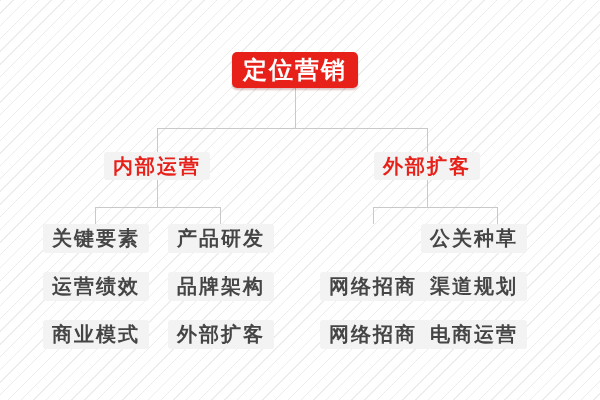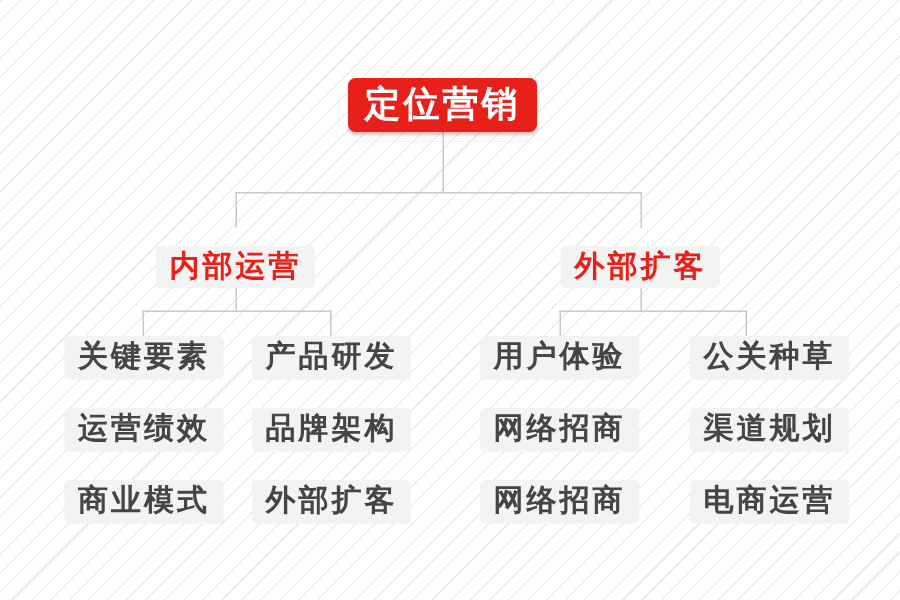--- a/index.html
+++ b/index.html
@@ -45,21 +45,21 @@
     width: 126px;
     height: 36px;
     line-height: 36px;
     background: #e7211a;
     color: #ffffff;
     font-size: 24px;
     border-radius: 5px;
     box-shadow: 0 2px 2px rgba(120, 10, 10, 0.25);
   }
   .branch-node {
-    top: 164px;
+    top: 152px;
     width: 106px;
     height: 28px;
     line-height: 28px;
     background: #f3f3f3;
     color: #e7211a;
     font-size: 20px;
     border-radius: 3px;
   }
   .branch-internal { left: 104px; }
   .branch-external { left: 374px; }
@@ -69,21 +69,21 @@
     line-height: 29px;
     background: #f3f3f3;
     color: #454545;
     font-size: 20px;
     border-radius: 3px;
   }
   
   .lc1 { left: 43px; text-align: center; }
   .lc2 { left: 168px; }
   .rc1 { left: 320px; }
-  .rc2 { left: 460px; }
+  .rc2 { left: 421px; }
   .r1 { top: 224px; }
   .r2 { top: 272px; }
   .r3 { top: 320px; }
 </style>
 </head>
 <body>
 
 <div class="stage">
 
   <div class="line" style="left:295px; top:88px;  width:1px;  height:40px;"></div>
@@ -106,20 +106,19 @@
   <div class="node branch-node branch-internal">内部运营</div>
   <div class="node branch-node branch-external">外部扩客</div>
 
   <div class="node leaf-node lc1 r1">关键要素</div>
   <div class="node leaf-node lc2 r1">产品研发</div>
   <div class="node leaf-node lc1 r2">运营绩效</div>
   <div class="node leaf-node lc2 r2">品牌架构</div>
   <div class="node leaf-node lc1 r3">商业模式</div>
   <div class="node leaf-node lc2 r3">外部扩客</div>
 
-  <div class="node leaf-node rc1 r1">用户体验</div>
   <div class="node leaf-node rc2 r1">公关种草</div>
   <div class="node leaf-node rc1 r2">网络招商</div>
   <div class="node leaf-node rc2 r2">渠道规划</div>
   <div class="node leaf-node rc1 r3">网络招商</div>
   <div class="node leaf-node rc2 r3">电商运营</div>
 
 </div>
 
 </body></html>

